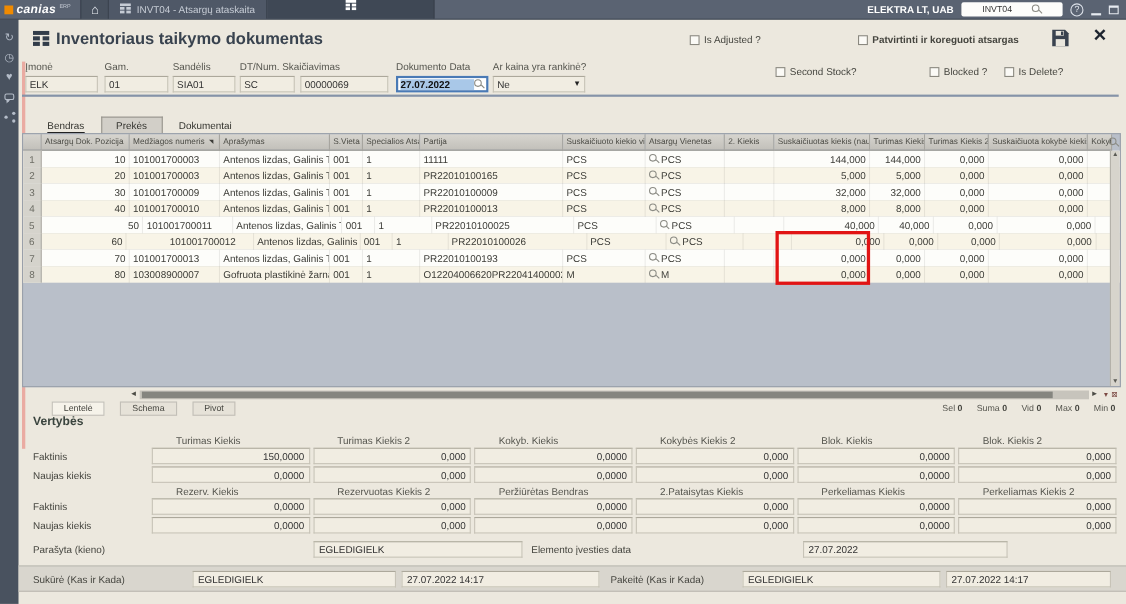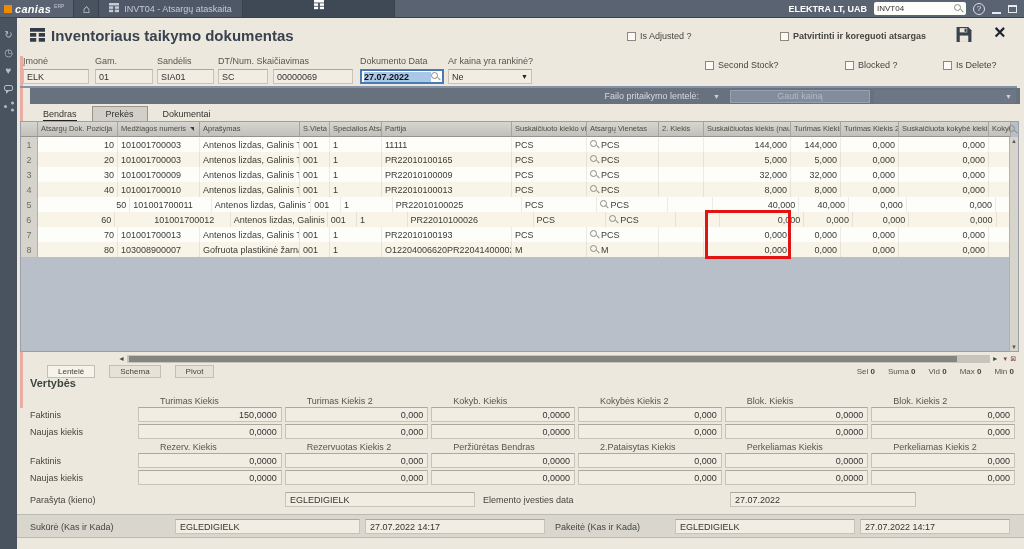--- a/index.html
+++ b/index.html
@@ -17,21 +17,21 @@
   .home { width:26px; background:#49525f; display:flex; align-items:center; justify-content:center;
     color:#e2e6ec; font-size:12px; border-left:1px solid #39414d; border-right:1px solid #39414d; }
   .apptabs { display:flex; }
   .apptab { display:flex; align-items:center; gap:5px; padding:0 10px; font-size:9px;
     background:#4f5867; color:#c6ccd5; border-right:1px solid #39414d; }
   .apptab.active { background:#3f4855; color:#ffffff;flex-direction:column; }
   .apptab svg { flex:0 0 auto; }
   .tb-right { margin-left:auto; display:flex; align-items:center; gap:7px; padding-right:7px; }
   .company { color:#fff; font-weight:bold; font-size:9px; }
   .searchbox { width:92px; height:13px; background:#fdfdfb; border-radius:2px;
-    display:flex; align-items:center; padding:0 3px; gap:3px; color:#333; font-size:8px; }
+    display:flex; align-items:center; padding:0 19px; gap:3px; color:#333; font-size:8px; }
   .searchbox .stext { flex:1; }
   .help { width:12px; height:12px; border:1px solid #dbe0e8; border-radius:50%;
     color:#e7ebf1; font-size:8px; line-height:10px; text-align:center; }
   .minline { width:9px; height:2px; background:#e7ebf1; margin-top:8px; }
   .winbox { width:9px; height:8px; border:1px solid #e7ebf1; border-top-width:2px; }
 
   
   .mag { display:inline-block; width:9px; height:9px; position:relative; flex:0 0 auto; }
   .mag::before { content:''; position:absolute; left:0; top:0; width:5px; height:5px;
     border:1px solid #8b8b84; border-radius:50%; }
@@ -288,30 +288,20 @@
           <div class="finput" style="width: 84px;">
             <span class="val">Ne</span>
             <span class="ddarrow">▼</span>
           </div>
         </div>
       </div>
     </div>
 
   <div class="bluesep"></div>
 
-  <div class="darkbar">
-    <span class="filelabel">
-      <span>Failo pritaikymo lentelė:</span>
-      <span class="ddarrow">▼</span>
-    </span>
-    <span class="getprice">Gauti kainą</span>
-    <span class="emptydd">
-        <span class="ddarrow">▼</span>
-      </span>
-  </div>
 
   <div class="ctabs">
       <div class="ctab first"><span>Bendras</span></div>
       <div class="ctab active"><span>Prekės</span></div>
       <div class="ctab"><span>Dokumentai</span></div>
     </div>
 
   <div class="tablewrap" id="tablewrap">
       <div class="trow thead">
         <div class="tcell" style="width: 17px;">
@@ -845,17 +835,17 @@
       <span>Patvirtinti ir koreguoti atsargas</span>
     </label>
     <label class="cb" style="left: 688px; top: 42px;">
       <span class="cbbox"></span>
       <span>Second Stock?</span>
     </label>
     <label class="cb" style="left: 828px; top: 42px;">
       <span class="cbbox"></span>
       <span>Blocked ?</span>
     </label>
-    <label class="cb" style="left: 926px; top: 42px;">
+    <label class="cb" style="left: 896px; top: 42px;">
       <span class="cbbox"></span>
       <span>Is Delete?</span>
     </label>
   </div>
 
 </body></html>

